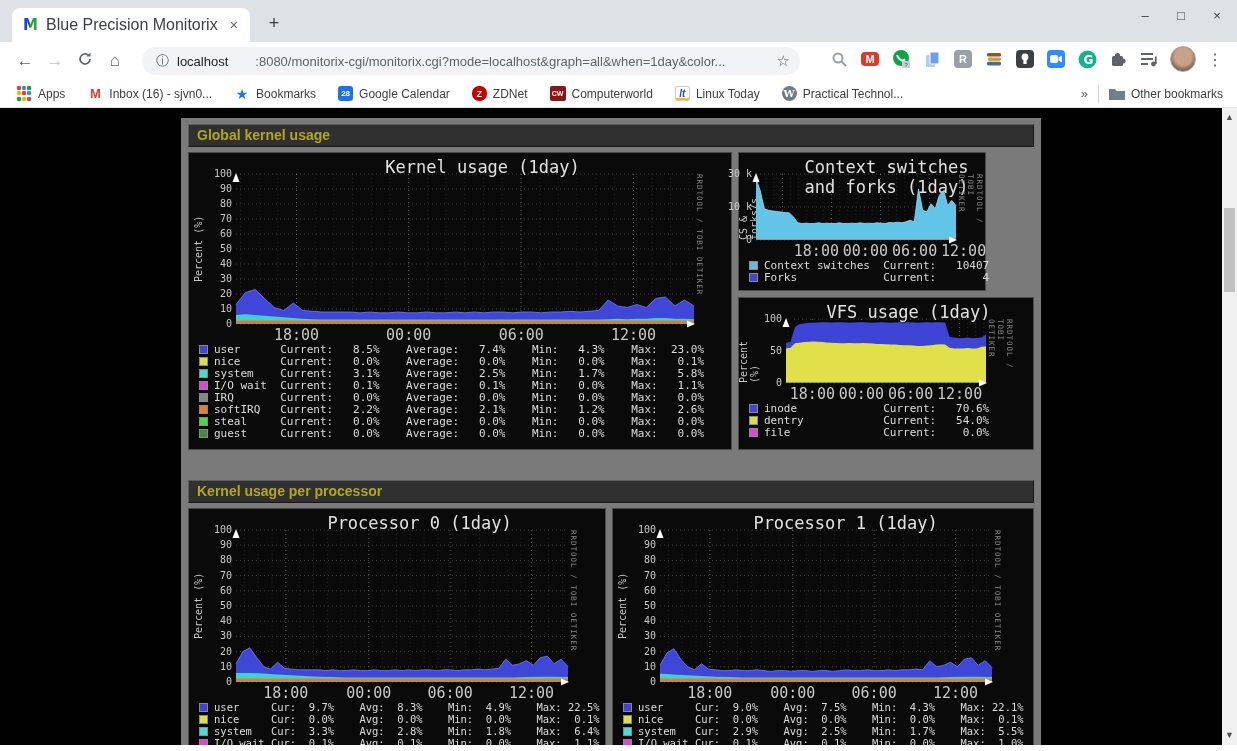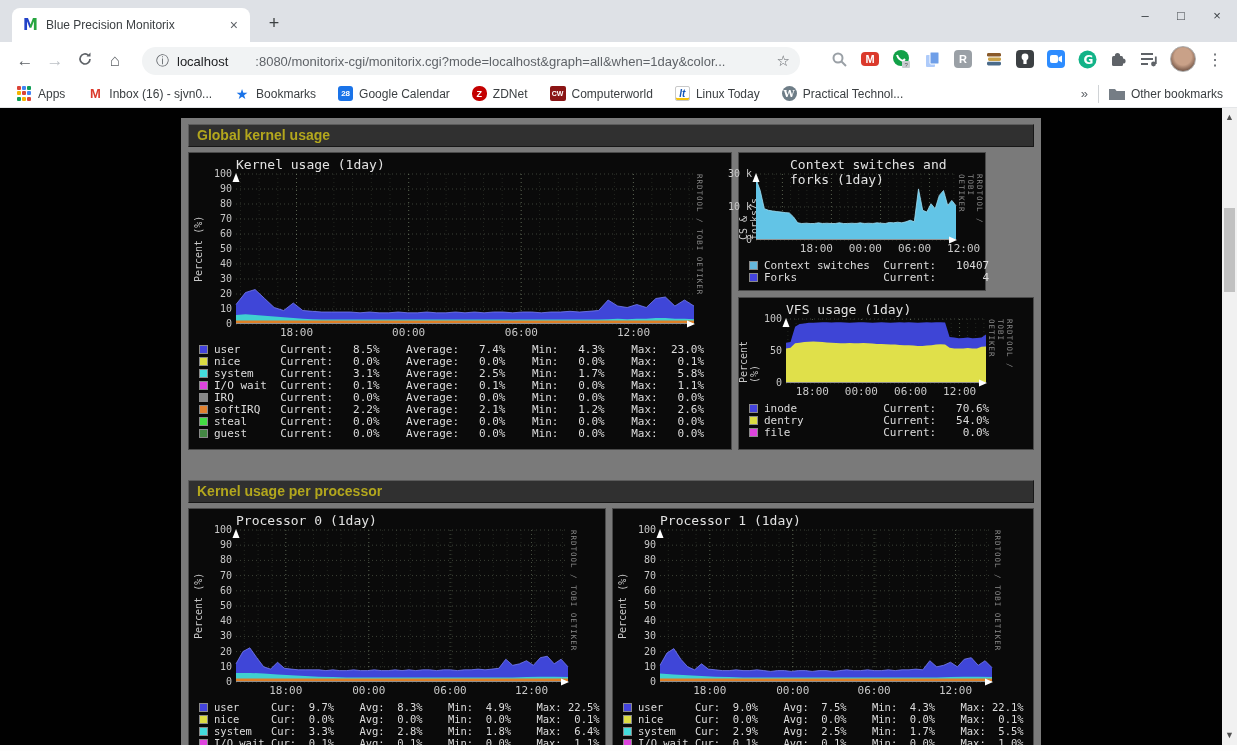--- a/index.html
+++ b/index.html
@@ -4,21 +4,21 @@
 <style>
   * { margin:0; padding:0; box-sizing:border-box; }
   html,body { width:1237px; height:751px; overflow:hidden; background:#fff;
     font-family:"Liberation Sans", sans-serif; }
   .win { position:relative; width:1237px; height:751px; }
 
   
   .titlebar { position:absolute; top:0; left:0; width:100%; height:42px; background:#dee1e6; }
   .tab { position:absolute; left:12px; top:8px; width:238px; height:34px; background:#fff;
          border-radius:8px 8px 0 0; display:flex; align-items:center; padding:0 8px 0 10px; }
-  .tab-title { font-size:12px; color:#3c4043; flex:1; margin-left:8px; white-space:nowrap;
+  .tab-title { font-size:16px; color:#3c4043; flex:1; margin-left:8px; white-space:nowrap;
          overflow:hidden; }
   .tab-close { color:#5f6368; font-size:14px; cursor:pointer; padding:0 4px; }
   .newtab { position:absolute; left:262px; top:12px; width:24px; height:24px; color:#3c4043;
          font-size:18px; text-align:center; line-height:22px; }
   .wincontrols { position:absolute; right:10px; top:8px; display:flex; gap:16px; color:#3a3f44;
          font-size:13px; }
   .wincontrols span { width:20px; text-align:center; }
 
   
   .toolbar { position:absolute; top:42px; left:0; width:100%; height:38px; background:#fff;
@@ -60,31 +60,31 @@
         overflow:hidden; }
   .mx { position:absolute; left:181px; top:10px; width:860px; background:#7a7a7a;
         padding:6px 7px 40px 7px; }
   .sec-h { background:#303030; border:1px solid #5c5c5c; border-bottom-color:#171717;
         border-right-color:#171717; height:23px; line-height:21px; padding-left:8px;
         color:#b3a71d; font-weight:bold; font-size:14px; margin-bottom:5px; }
   .row { display:flex; gap:6px; margin-bottom:30px; }
   .col { display:flex; flex-direction:column; gap:6px; }
   .graph-panel { background:#0a0a0a; border:1px solid #4a4a4a; position:relative;
         padding:4px 2px 4px 2px; font-family:"DejaVu Sans Mono", monospace; }
-  .gtitle { color:#e2e2e2; font-size:13px; height:17px; }
+  .gtitle { color:#e2e2e2; font-size:17px; text-align:center; height:17px; }
   .gbody { display:flex; align-items:flex-end; }
   .ylab { writing-mode:vertical-rl; transform:rotate(180deg); font-size:10px; color:#c8c8c8;
         display:flex; align-items:center; justify-content:center; width:15px; }
   .yticks { position:relative; font-size:10px; color:#c8c8c8; }
   .ytick { position:absolute; right:4px; white-space:nowrap; }
   .plot { position:relative; }
   .plot svg { display:block; overflow:visible; }
   .wm { writing-mode:vertical-rl; font-size:7.5px; color:#8a8a8a; letter-spacing:1px;
         margin-left:1px; }
-  .xrow { position:relative; height:14px; font-size:11px; color:#c8c8c8; }
+  .xrow { position:relative; height:14px; font-size:15px; color:#c8c8c8; }
   .xtick { position:absolute; transform:translateX(-50%); top:2px; }
   .legend { margin:5px 0 0 8px; }
   .lrow { display:flex; align-items:center; height:12px; }
   .sw { width:9px; height:9px; border:1px solid #8a8a8a; margin-right:6px; flex:none; }
   .ltext { white-space:pre; font-size:11px; color:#dcdcdc; }
   .legend.narrow .ltext { font-size:10.5px; }
 
   
   .sbar { position:absolute; right:0; top:0; width:15px; height:637px; background:#f1f1f1; }
   .sbar .arr { position:absolute; left:0; width:15px; height:15px; color:#505050; font-size:9px;

